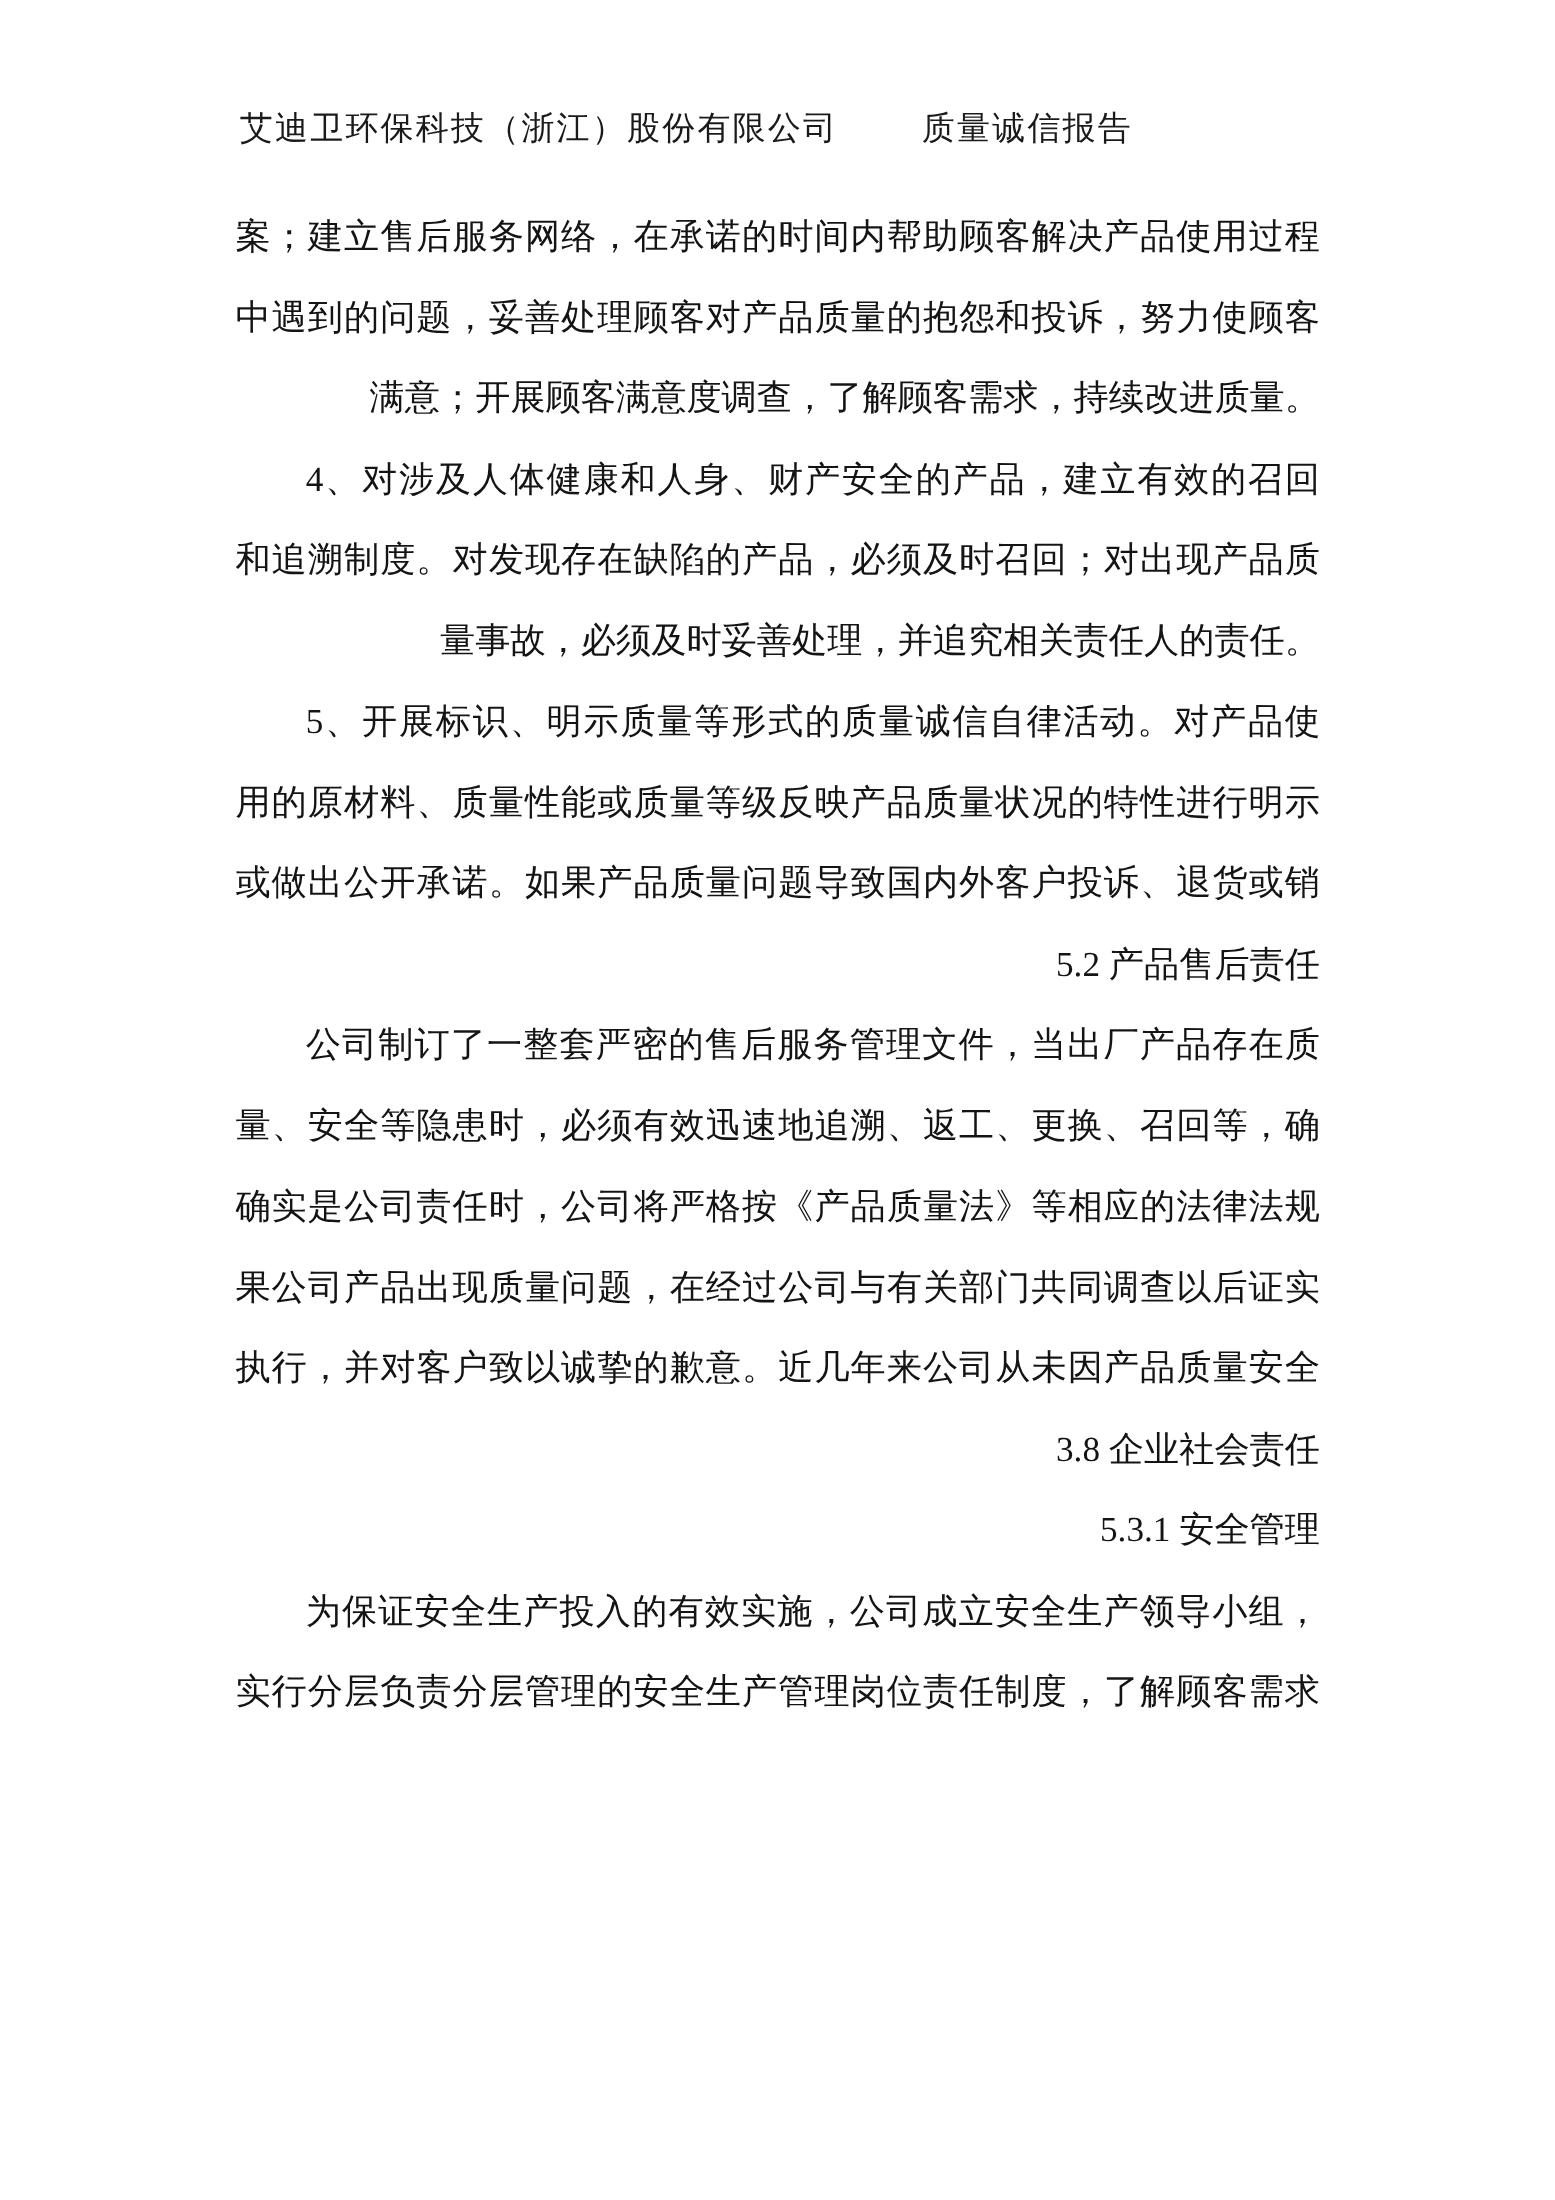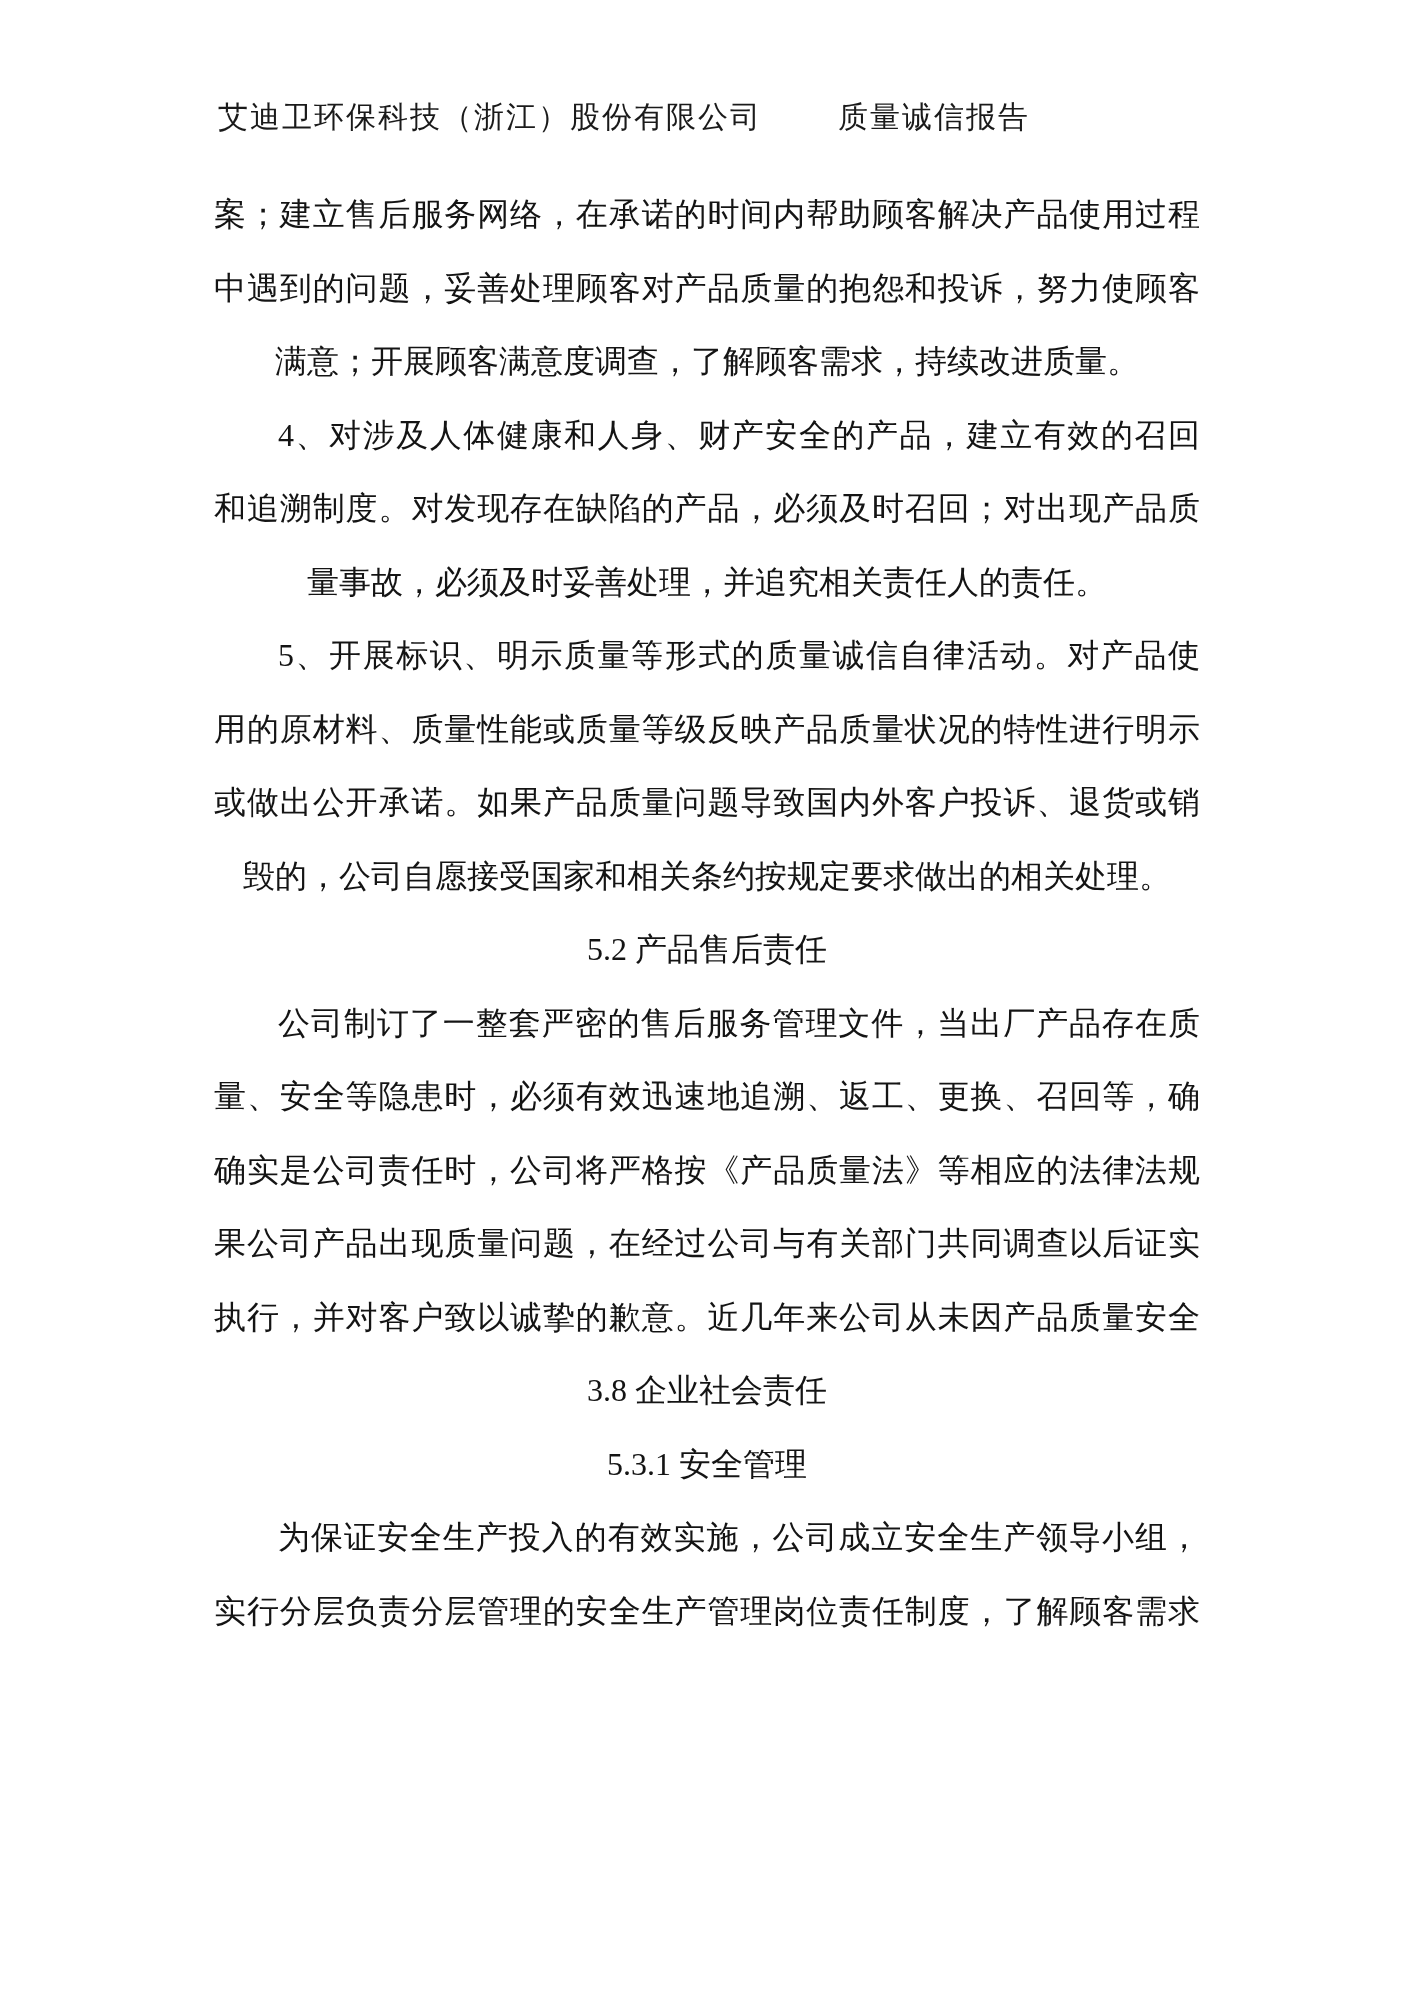--- a/index.html
+++ b/index.html
@@ -34,21 +34,21 @@
     position: absolute;
     left: 214px;
     top: 178px;
     width: 986px;
     font-size: 32px;
     color: #141414;
   }
   .line {
     height: 73.5px;
     line-height: 73.5px;
-    text-align: center;
+    text-align: right;
     overflow: hidden;
   }
   .line.just {
     text-align: justify;
     text-align-last: justify;
     text-justify: inter-character;
   }
   .line.ind {
     text-indent: 64px;
   }
@@ -63,21 +63,20 @@
   <div class="doc-body" id="doc-body">
       <div class="line just">案；建立售后服务网络，在承诺的时间内帮助顾客解决产品使用过程</div>
       <div class="line just">中遇到的问题，妥善处理顾客对产品质量的抱怨和投诉，努力使顾客</div>
       <div class="line">满意；开展顾客满意度调查，了解顾客需求，持续改进质量。</div>
       <div class="line just ind">4、对涉及人体健康和人身、财产安全的产品，建立有效的召回</div>
       <div class="line just">和追溯制度。对发现存在缺陷的产品，必须及时召回；对出现产品质</div>
       <div class="line">量事故，必须及时妥善处理，并追究相关责任人的责任。</div>
       <div class="line just ind">5、开展标识、明示质量等形式的质量诚信自律活动。对产品使</div>
       <div class="line just">用的原材料、质量性能或质量等级反映产品质量状况的特性进行明示</div>
       <div class="line just">或做出公开承诺。如果产品质量问题导致国内外客户投诉、退货或销</div>
-      <div class="line">毁的，公司自愿接受国家和相关条约按规定要求做出的相关处理。</div>
       <div class="line">5.2 产品售后责任</div>
       <div class="line just ind">公司制订了一整套严密的售后服务管理文件，当出厂产品存在质</div>
       <div class="line just">量、安全等隐患时，必须有效迅速地追溯、返工、更换、召回等，确</div>
       <div class="line just">确实是公司责任时，公司将严格按《产品质量法》等相应的法律法规</div>
       <div class="line just">果公司产品出现质量问题，在经过公司与有关部门共同调查以后证实</div>
       <div class="line just">执行，并对客户致以诚挚的歉意。近几年来公司从未因产品质量安全</div>
       <div class="line">3.8 企业社会责任</div>
       <div class="line">5.3.1 安全管理</div>
       <div class="line just ind">为保证安全生产投入的有效实施，公司成立安全生产领导小组，</div>
       <div class="line just">实行分层负责分层管理的安全生产管理岗位责任制度，了解顾客需求</div>

